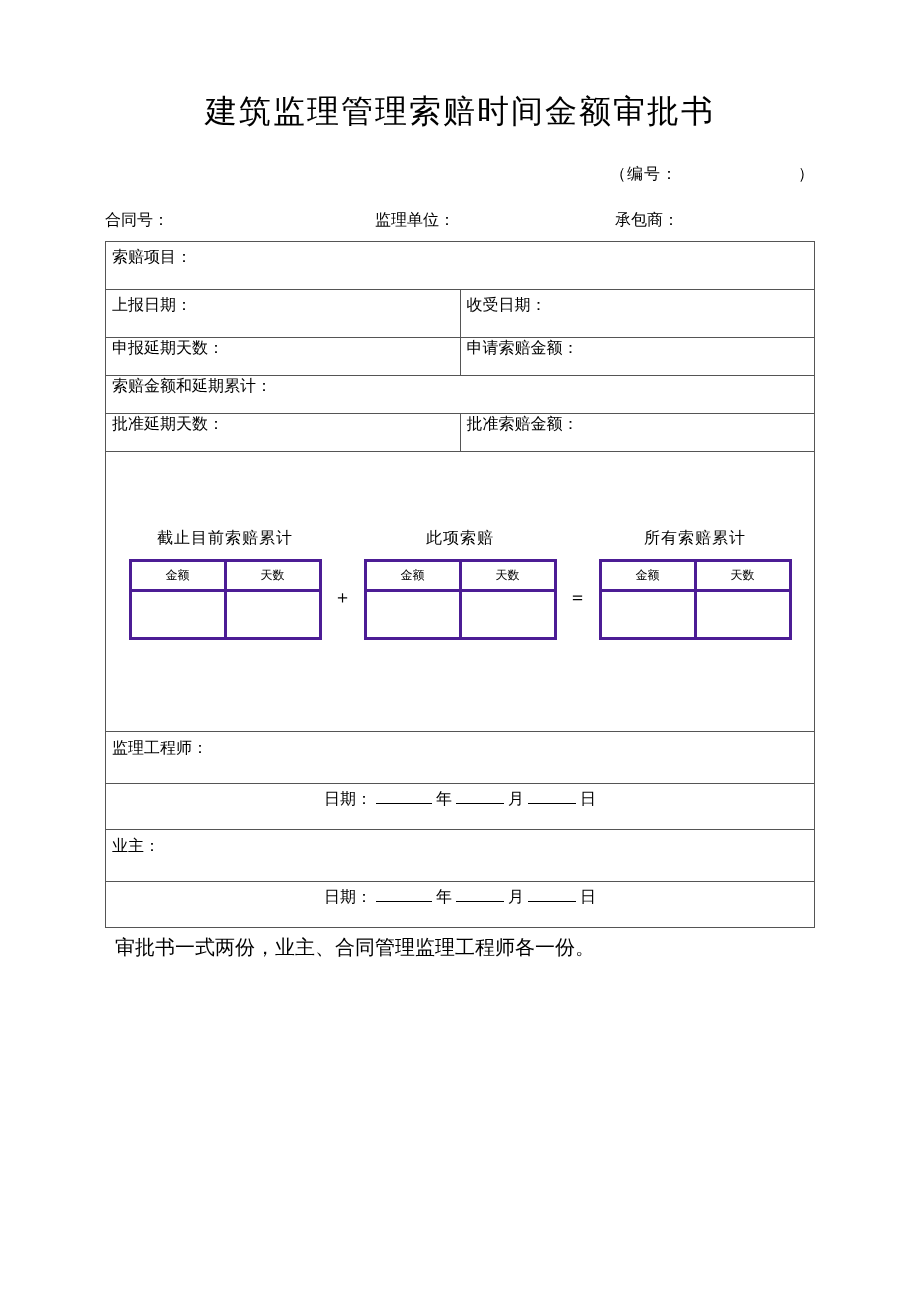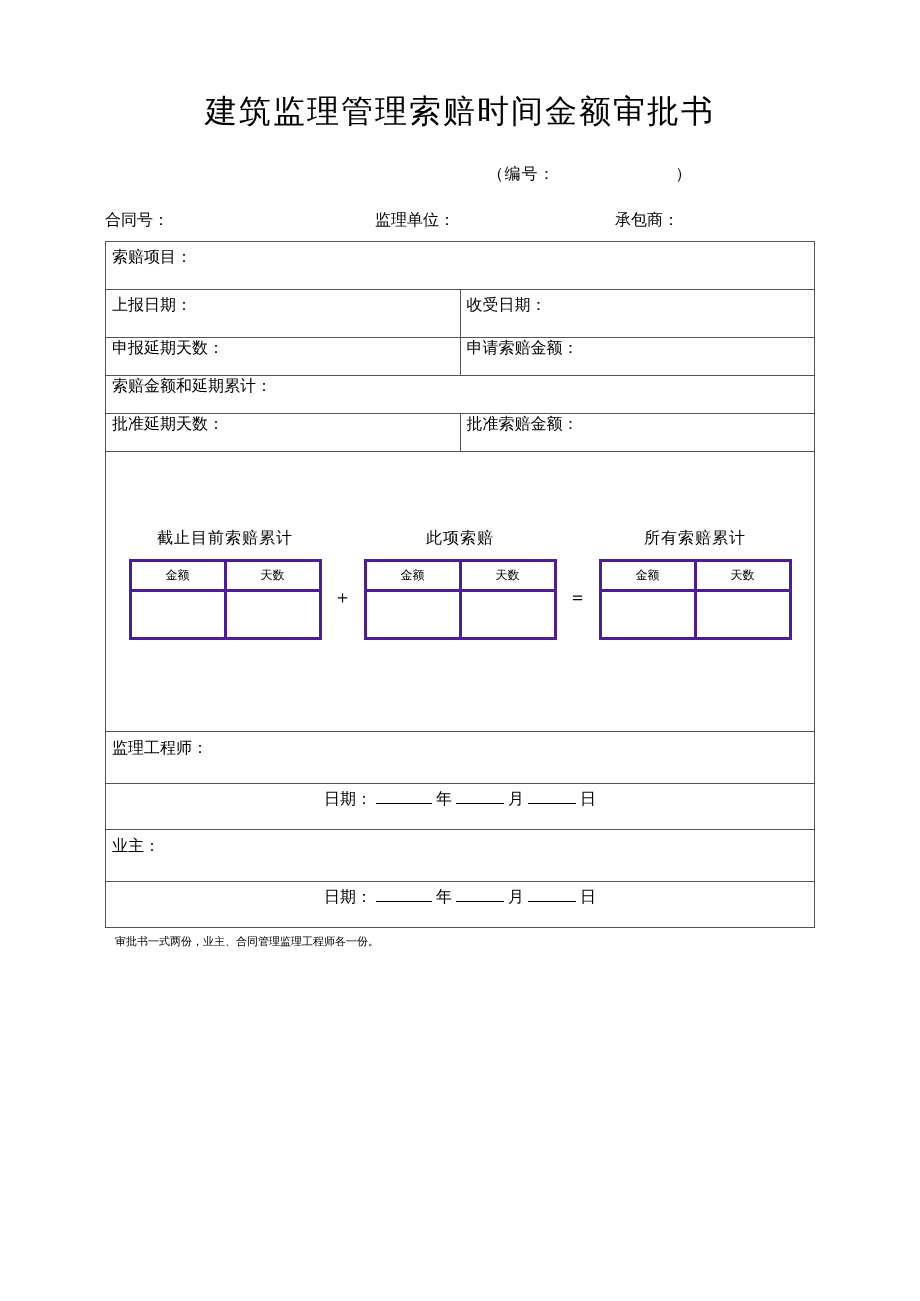--- a/index.html
+++ b/index.html
@@ -17,21 +17,21 @@
       box-sizing: border-box;
       padding: 90px 105px 0 105px;
     }
     .title {
       text-align: center;
       font-size: 32px;
       letter-spacing: 2px;
       margin-bottom: 30px;
     }
     .sub-bianhao {
-      text-align: center;
+      text-align: right;
       font-size: 16px;
       margin-bottom: 25px;
       letter-spacing: 1px;
       padding-left: 260px;
     }
     .header-row {
       font-size: 16px;
       margin-bottom: 10px;
       display: flex;
     }
@@ -50,21 +50,21 @@
       box-sizing: border-box;
       font-size: 16px;
     }
     .row-h1 { height: 48px; }
     .row-h2 { height: 48px; }
     .row-h3 { height: 36px; margin-left: 12px; }
     .row-calc { height: 280px; vertical-align: top !important; padding-top: 10px; }
     .row-date { height: 46px; text-align: center; padding-right: 10px !important;}
     .row-att { height: 114px; vertical-align: top !important; padding-top: 6px !important;}
     .note {
-      font-size: 11px;
+      font-size: 20px;
       padding: 6px 0 0 10px;
     }
     
     .calc-wrap {
       display:flex;
       align-items:center;
       justify-content:center;
       height:100%;
       gap: 10px;
     }

